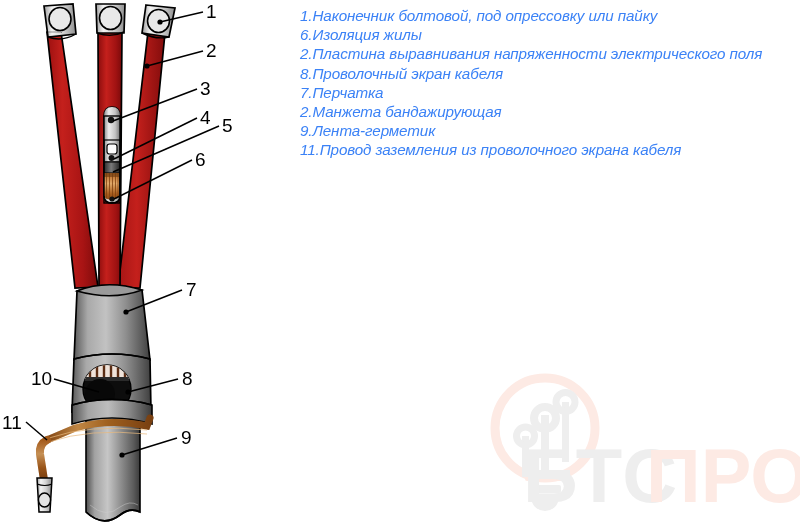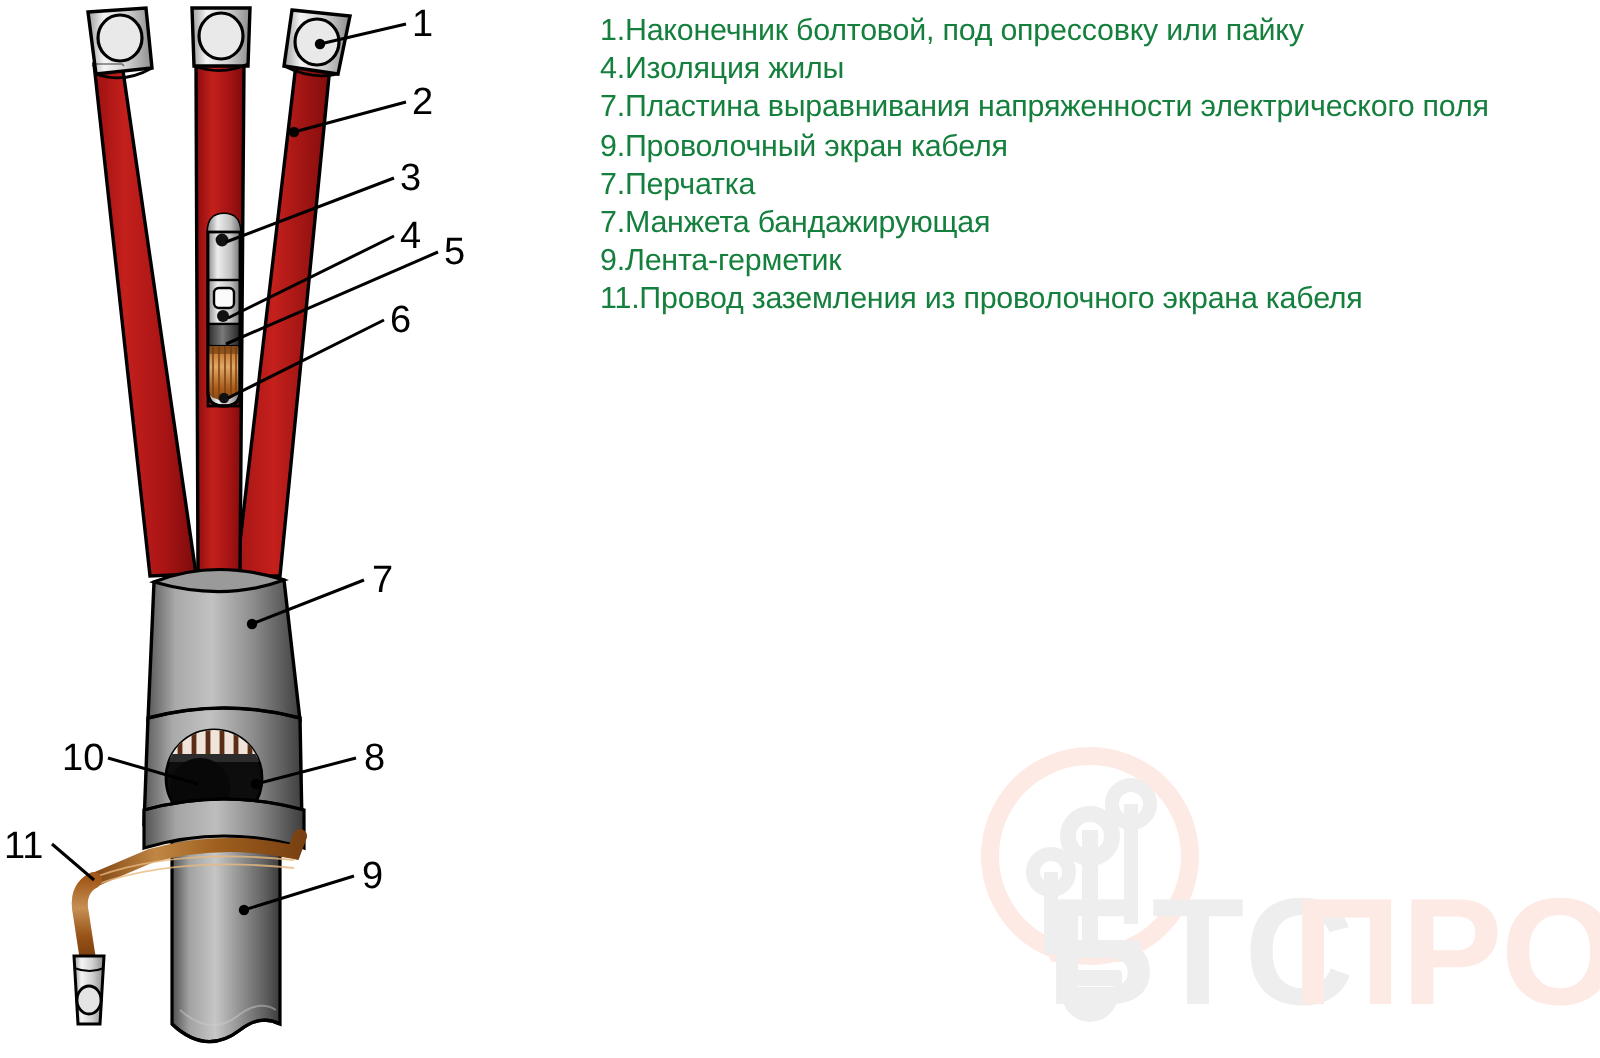--- a/index.html
+++ b/index.html
@@ -28,23 +28,24 @@
   #legend {
     position: absolute;
     left: 300px;
     top: 6px;
     width: 496px;
   }
   .legend-item {
     font-family: "Liberation Sans", sans-serif;
     font-size: 15.2px;
     line-height: 19.2px;
-    color: #15803d;
+    color: #3b82f6;
     white-space: nowrap;
     letter-spacing: -0.1px;
+    font-style: italic;
   }
   .wm-text {
     font-family: "Liberation Sans", sans-serif;
     font-weight: bold;
   }
 </style>
 </head>
 <body>
 
 <div id="page">
@@ -313,22 +314,22 @@
       <text x="186" y="296">7</text>
       <text x="182" y="385">8</text>
       <text x="181" y="444">9</text>
       <text x="31" y="385">10</text>
       <text x="2" y="429">11</text>
     </g>
   </svg>
 
   <div id="legend">
     <div class="legend-item">1.Наконечник болтовой, под опрессовку или пайку</div>
-    <div class="legend-item">4.Изоляция жилы</div>
-    <div class="legend-item">7.Пластина выравнивания напряженности электрического поля</div>
-    <div class="legend-item">9.Проволочный экран кабеля</div>
+    <div class="legend-item">6.Изоляция жилы</div>
+    <div class="legend-item">2.Пластина выравнивания напряженности электрического поля</div>
+    <div class="legend-item">8.Проволочный экран кабеля</div>
     <div class="legend-item">7.Перчатка</div>
-    <div class="legend-item">7.Манжета бандажирующая</div>
+    <div class="legend-item">2.Манжета бандажирующая</div>
     <div class="legend-item">9.Лента-герметик</div>
     <div class="legend-item">11.Провод заземления из проволочного экрана кабеля</div>
   </div>
 
 </div>
 
 </body></html>

